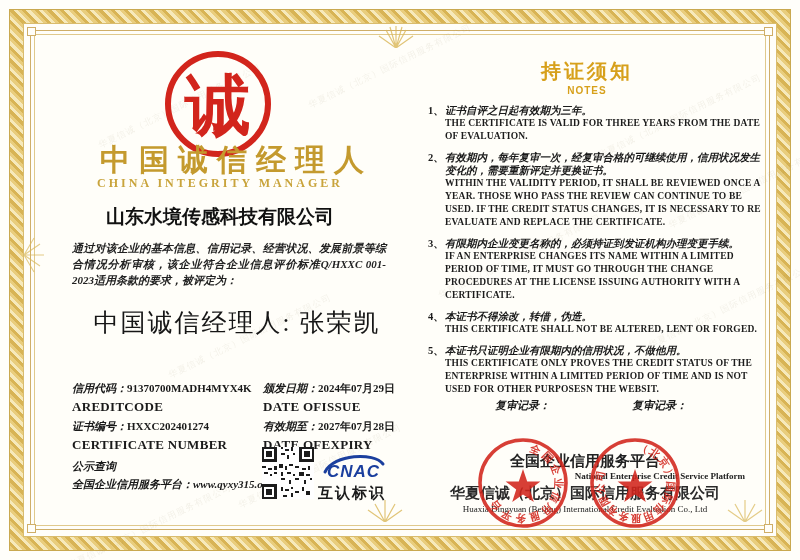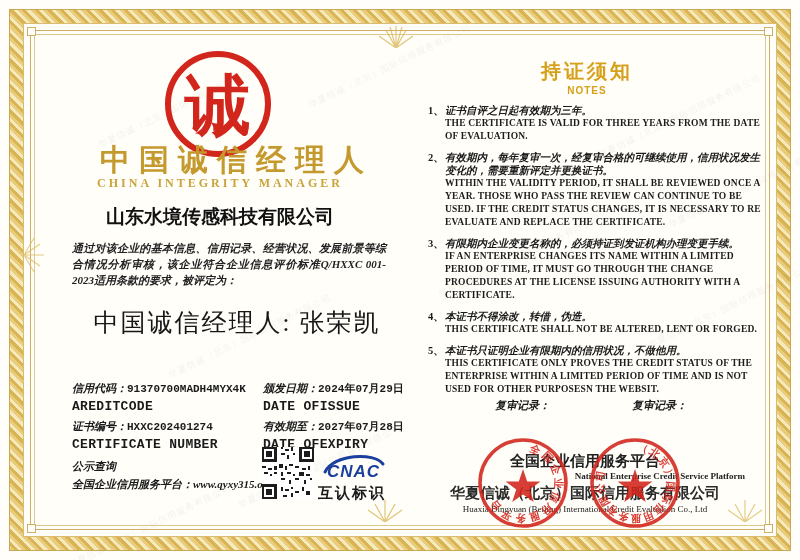--- a/index.html
+++ b/index.html
@@ -20,21 +20,21 @@
   .logo-wrap{left:162px;top:48px;width:112px;height:112px;}
   .cert-title{left:52px;top:140px;width:360px;text-align:center;font-size:30px;font-weight:bold;
       color:#c49a2e;letter-spacing:9px;padding-left:9px;box-sizing:border-box;}
   .cert-subtitle{left:40px;top:176px;width:360px;text-align:center;font-size:12px;font-weight:bold;
       color:#c9a43c;letter-spacing:3px;font-family:"Liberation Serif",serif;}
   .company{left:40px;top:204px;width:360px;text-align:center;font-size:19px;font-weight:bold;color:#111;}
   .statement{left:72px;top:240px;width:314px;font-size:11px;line-height:16px;font-weight:bold;
       font-style:italic;font-family:"Liberation Serif",serif;text-align:justify;color:#222;}
   .awardee{left:72px;top:306px;width:330px;font-size:25px;letter-spacing:2px;color:#161616;
       font-family:"Liberation Serif",serif;text-align:center;}
-  .field{font-family:Liberation Mono, monospace;}
+  .field{font-family:Liberation Serif, serif;}
   .field .l1{font-size:11px;font-weight:bold;}
   .field .lab{font-style:italic;}
   .field .l2{font-size:13px;font-weight:bold;margin-top:3px;letter-spacing:.3px;}
   .query-t{left:72px;top:459px;font-size:11px;font-weight:bold;font-style:italic;
       font-family:"Liberation Serif",serif;}
   .query-p{left:72px;top:477px;font-size:11px;font-weight:bold;font-style:italic;
       font-family:"Liberation Serif",serif;}
   .mutual{left:318px;top:484px;font-size:15px;font-weight:bold;letter-spacing:2px;
       font-family:"Liberation Serif",serif;}
   

